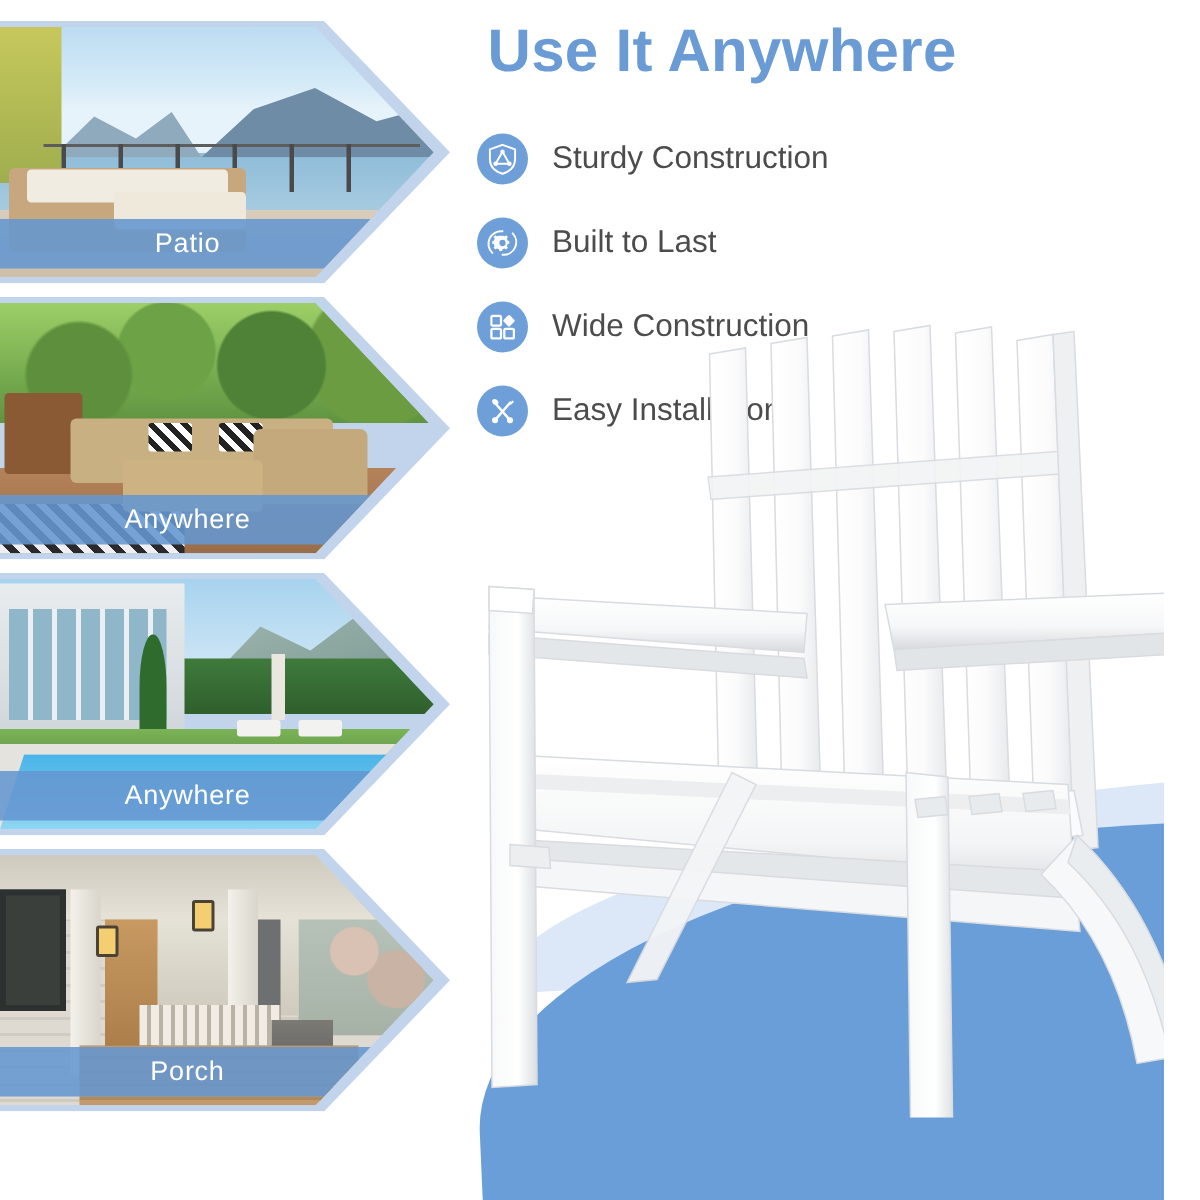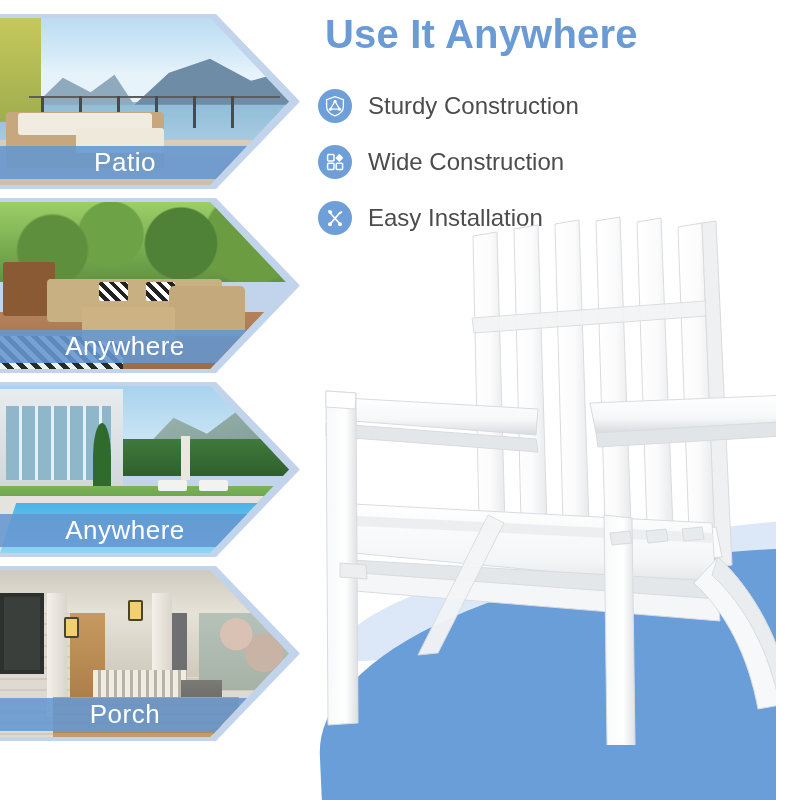--- a/index.html
+++ b/index.html
@@ -43,21 +43,21 @@
   .feature-row{display:flex;align-items:center;height:56px;}
   .feature-badge{
     width:34px;height:34px;border-radius:50%;
     background:#6f9fd8;
     display:flex;align-items:center;justify-content:center;
     flex:0 0 34px;
   }
   .feature-badge svg{display:block;}
   .feature-label{
     margin-left:16px;
-    font-size:24px;color:#4c4c4c;
+    font-size:21px;color:#4c4c4c;
     white-space:nowrap;
   }
 
   
   .scene-card{
     position:absolute;left:0;width:300px;height:175px;
     z-index:15;
   }
   .card-outline{
     position:absolute;left:0;top:0;width:300px;height:175px;
@@ -70,21 +70,21 @@
     overflow:hidden;
   }
   .photo-canvas{position:absolute;inset:0;}
   .card-label{
     position:absolute;left:0;bottom:6px;width:250px;height:33px;
     background:rgba(100,150,208,.88);
     display:flex;align-items:center;justify-content:center;
     z-index:4;
   }
   .card-label span{
-    color:#ffffff;font-size:26px;letter-spacing:.5px;
+    color:#ffffff;font-size:18px;letter-spacing:.5px;
   }
 
   
   .sky{position:absolute;left:0;top:0;width:100%;height:100%;}
 
   
   .p1-sky{background:linear-gradient(#bcdcf2 0%,#d8ecf8 45%,#e7f3fa 60%);height:55%;}
   .p1-water{position:absolute;left:0;top:50%;width:100%;height:26%;
     background:linear-gradient(#8fbcd8,#a9cde2);}
   .p1-deck{position:absolute;left:0;top:73%;width:100%;height:27%;
@@ -196,20 +196,31 @@
           <path d="M12 2.6 L20.4 5.6 V12 C20.4 17.2 16.6 20.4 12 21.8 C7.4 20.4 3.6 17.2 3.6 12 V5.6 Z" fill="none" stroke="#ffffff" stroke-width="1.3"></path>
           <path d="M12 7.2 L16.6 15.2 H7.4 Z" fill="none" stroke="#ffffff" stroke-width="1.3"></path>
           <circle cx="12" cy="7.2" r="1.5" fill="#ffffff"></circle>
           <circle cx="7.4" cy="15.2" r="1.5" fill="#ffffff"></circle>
           <circle cx="16.6" cy="15.2" r="1.5" fill="#ffffff"></circle>
         </svg>
       </div>
       <div class="feature-label">Sturdy Construction</div>
     </div>
 
+    <div class="feature-row">
+      <div class="feature-badge">
+        <svg width="24" height="24" viewBox="0 0 24 24">
+          <path d="M5.2 18.6 A8.4 8.4 0 0 1 12 4.2" fill="none" stroke="#ffffff" stroke-width="1.3" stroke-linecap="round"></path>
+          <path d="M18.8 5.6 A8.4 8.4 0 0 1 12 19.8" fill="none" stroke="#ffffff" stroke-width="1.3" stroke-linecap="round"></path>
+          <path d="M12 7.1 l1.45 .42 .95 -.72 1.25 1.25 -.72 .95 .42 1.45 1.15 .27 v1.77 l-1.15 .27 -.42 1.45 .72 .95 -1.25 1.25 -.95 -.72 -1.45 .42 -.27 1.15 h-1.77 l-.27 -1.15 -1.45 -.42 -.95 .72 -1.25 -1.25 .72 -.95 -.42 -1.45 -1.15 -.27 v-1.77 l1.15 -.27 .42 -1.45 -.72 -.95 1.25 -1.25 .95 .72 1.45 -.42 Z" fill="#ffffff"></path>
+          <circle cx="12" cy="12" r="2.1" fill="#6f9fd8"></circle>
+        </svg>
+      </div>
+      <div class="feature-label">Built to Last</div>
+    </div>
 
     <div class="feature-row">
       <div class="feature-badge">
         <svg width="24" height="24" viewBox="0 0 24 24">
           <rect x="4.6" y="4.6" width="6.4" height="6.4" rx="1" fill="none" stroke="#ffffff" stroke-width="1.5"></rect>
           <rect x="4.6" y="13.2" width="6.4" height="6.4" rx="1" fill="none" stroke="#ffffff" stroke-width="1.5"></rect>
           <rect x="13.2" y="13.2" width="6.4" height="6.4" rx="1" fill="none" stroke="#ffffff" stroke-width="1.5"></rect>
           <rect x="13.4" y="4.9" width="5.9" height="5.9" rx="1" fill="#ffffff" transform="rotate(45 16.35 7.85)"></rect>
         </svg>
       </div>

